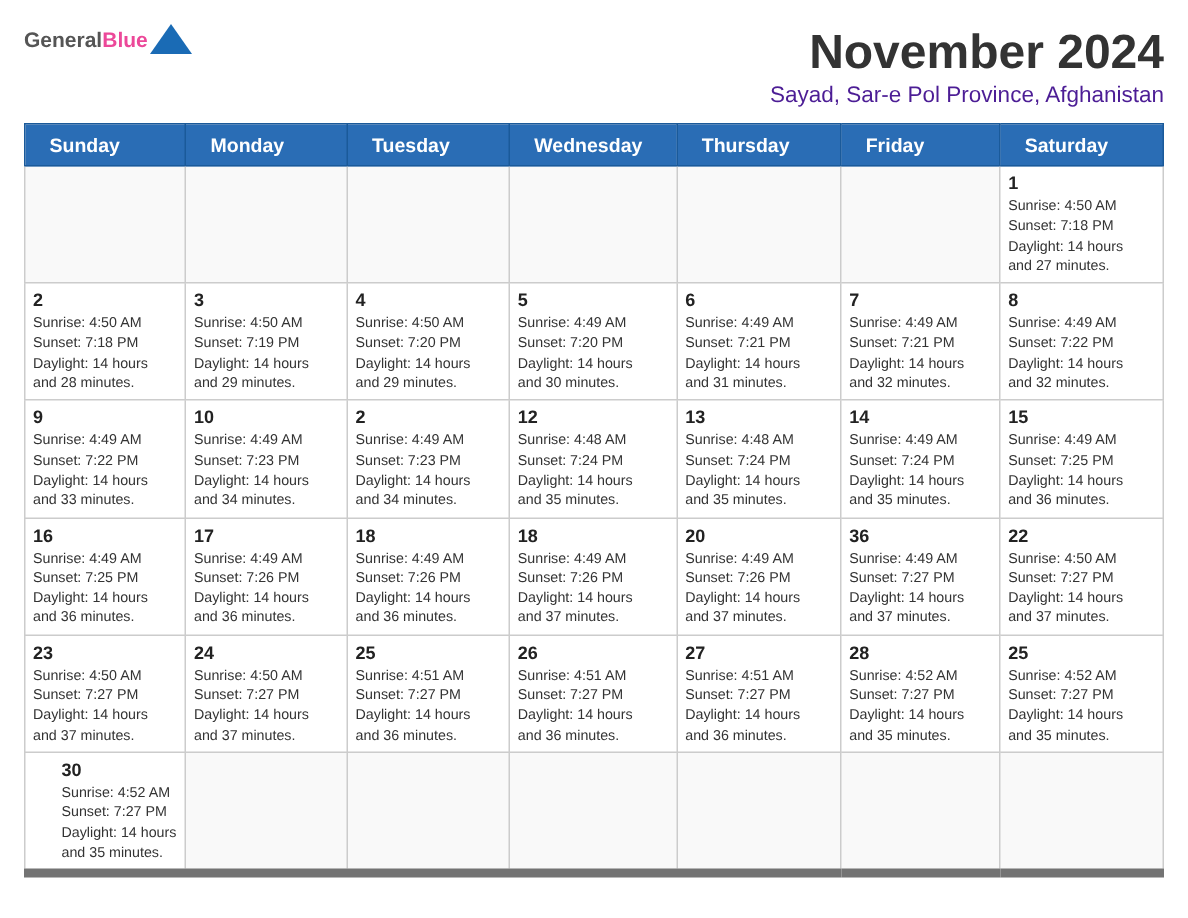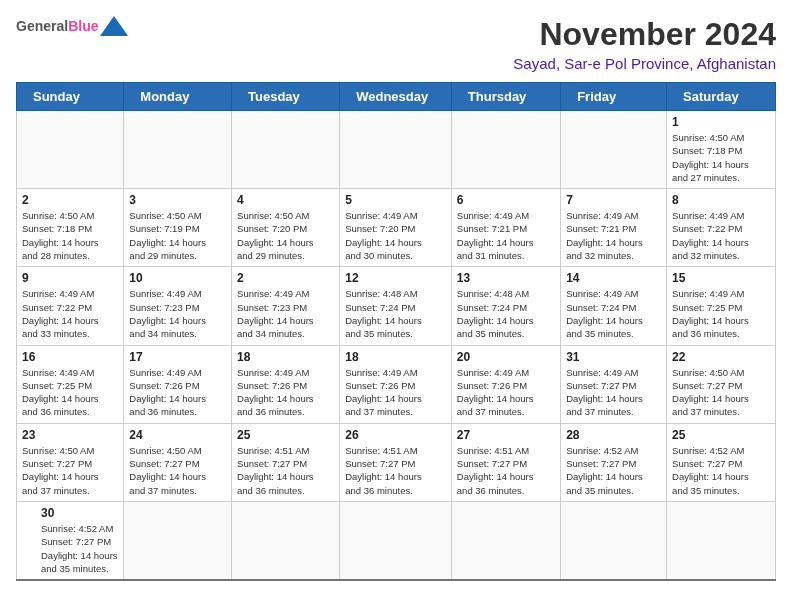--- a/index.html
+++ b/index.html
@@ -80,21 +80,21 @@
       font-weight: bold;
       margin-bottom: 2px;
       color: #222;
     }
     .day-info {
       font-size: 9.5px;
       line-height: 1.4;
       color: #333;
     }
     .last-row td {
-      border-bottom: 2px solid #737373;
+      border-bottom: 6px solid #737373;
       padding-left: 24px;
     }
   </style>
 </head>
 <body>
 
 <div class="header-area">
   <div class="logo">
     <div class="logo-text">
       <span class="logo-general">General</span>
@@ -270,21 +270,21 @@
 and 37 minutes.</div>
         </td>
         <td>
           <div class="day-number">20</div>
           <div class="day-info" style="white-space: pre-line;">Sunrise: 4:49 AM
 Sunset: 7:26 PM
 Daylight: 14 hours
 and 37 minutes.</div>
         </td>
         <td>
-          <div class="day-number">31</div>
+          <div class="day-number">36</div>
           <div class="day-info" style="white-space: pre-line;">Sunrise: 4:49 AM
 Sunset: 7:27 PM
 Daylight: 14 hours
 and 37 minutes.</div>
         </td>
         <td>
           <div class="day-number">22</div>
           <div class="day-info" style="white-space: pre-line;">Sunrise: 4:50 AM
 Sunset: 7:27 PM
 Daylight: 14 hours

